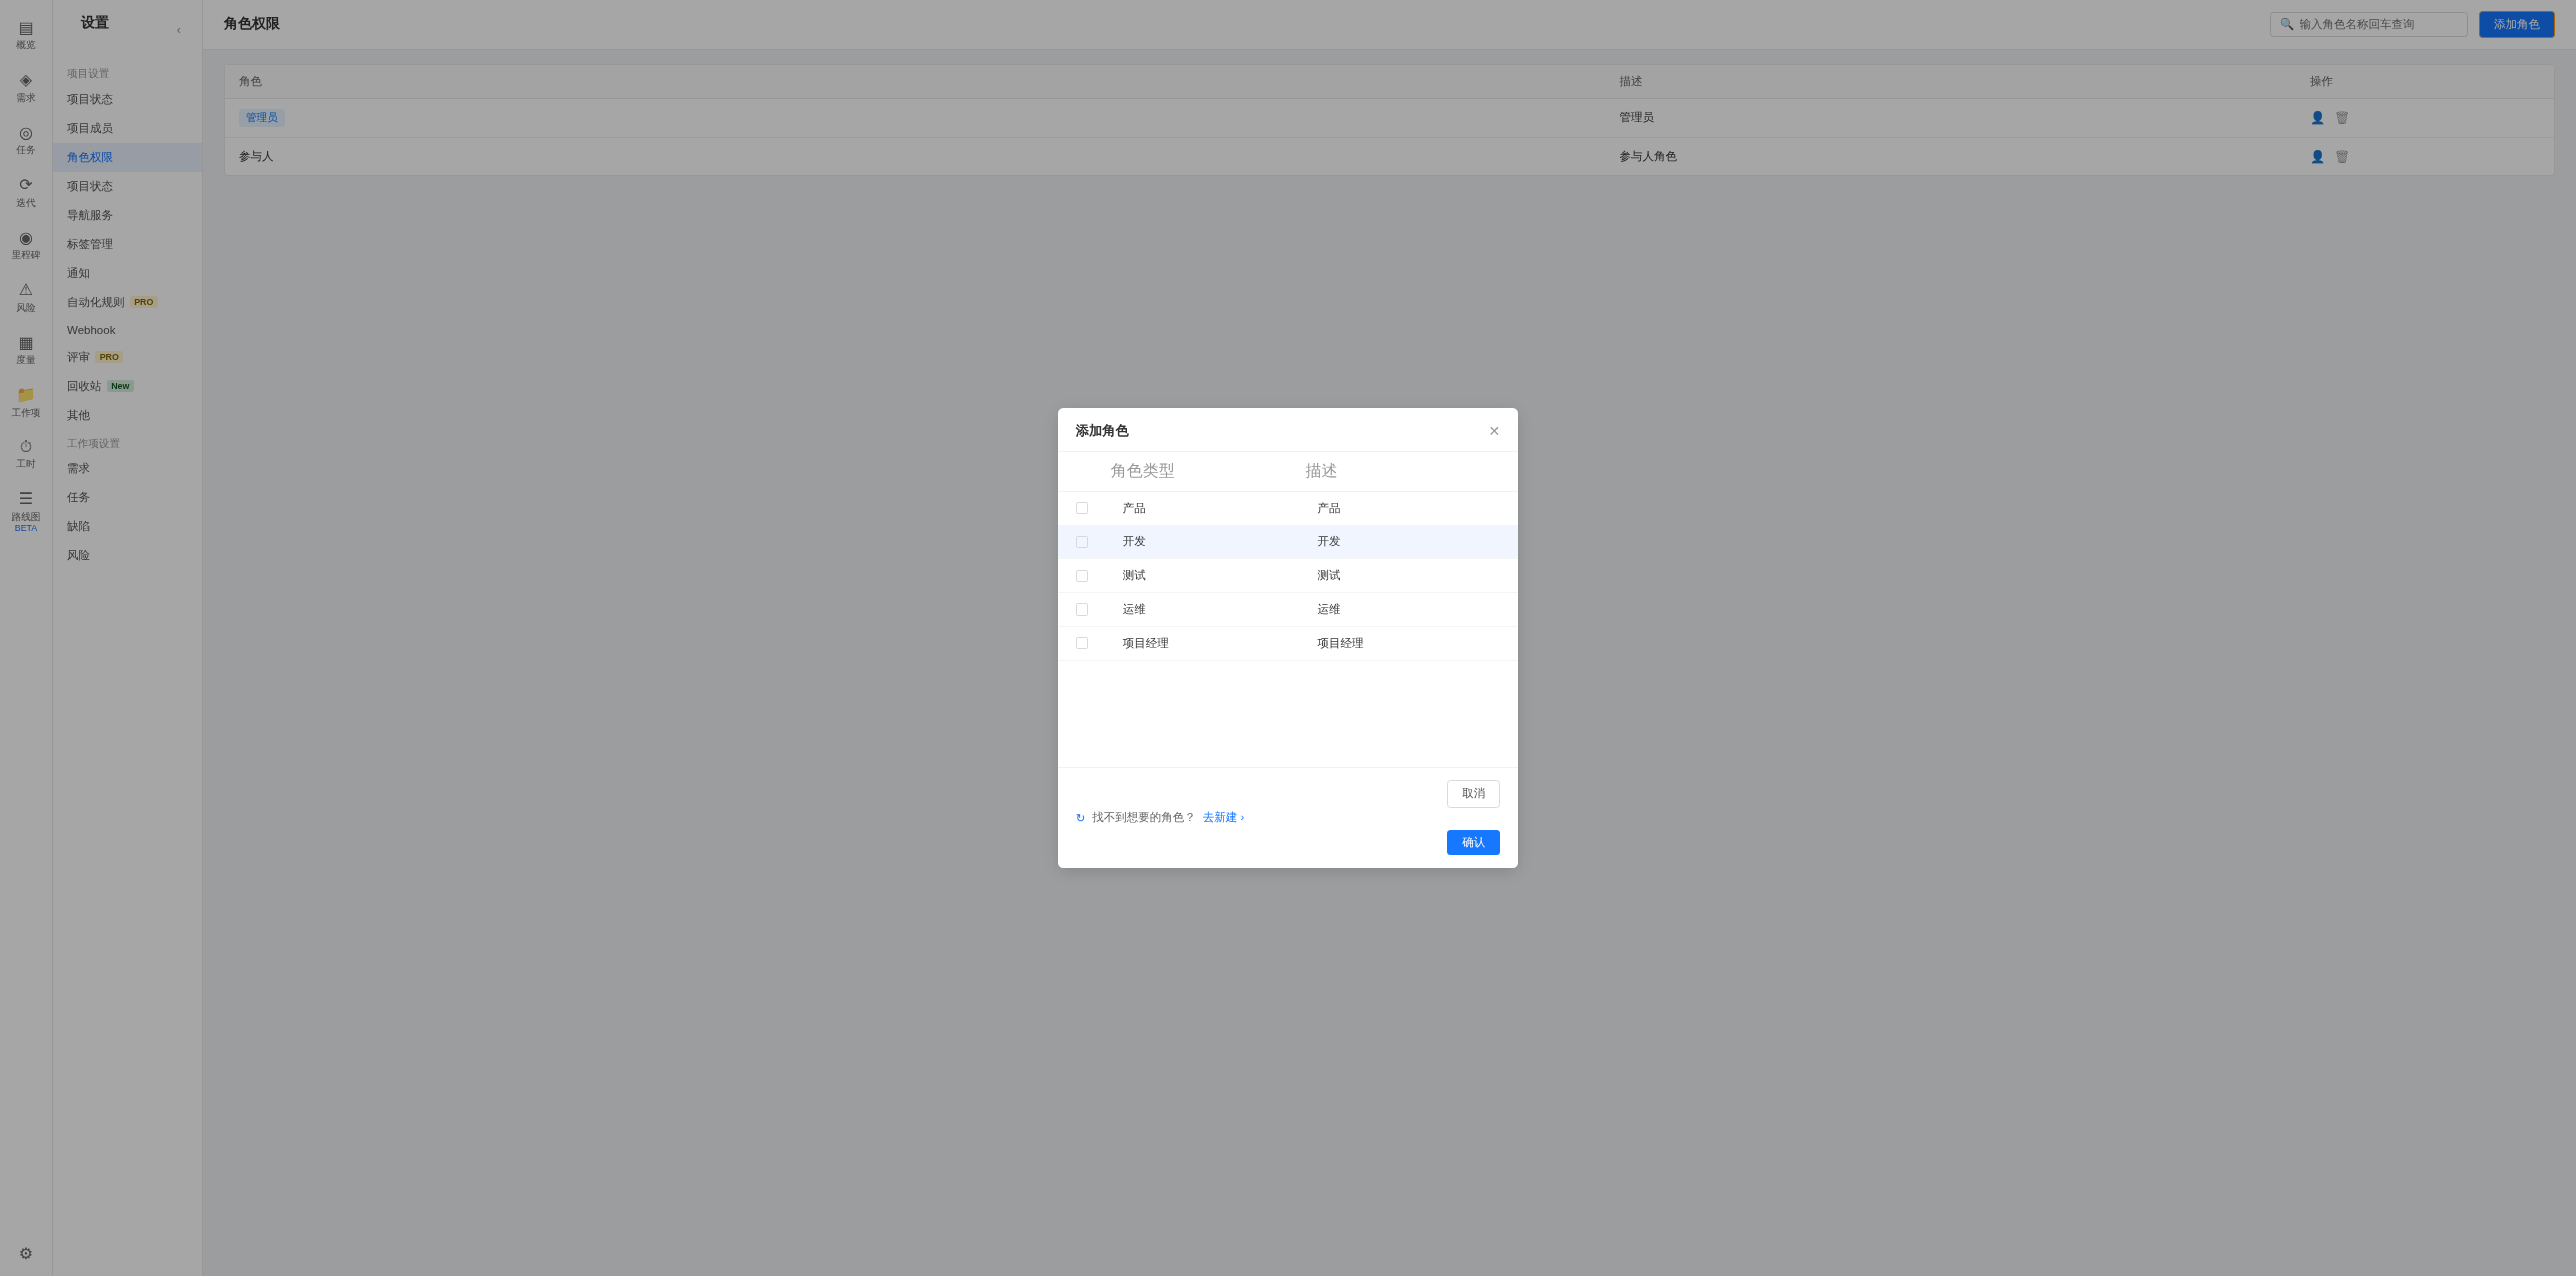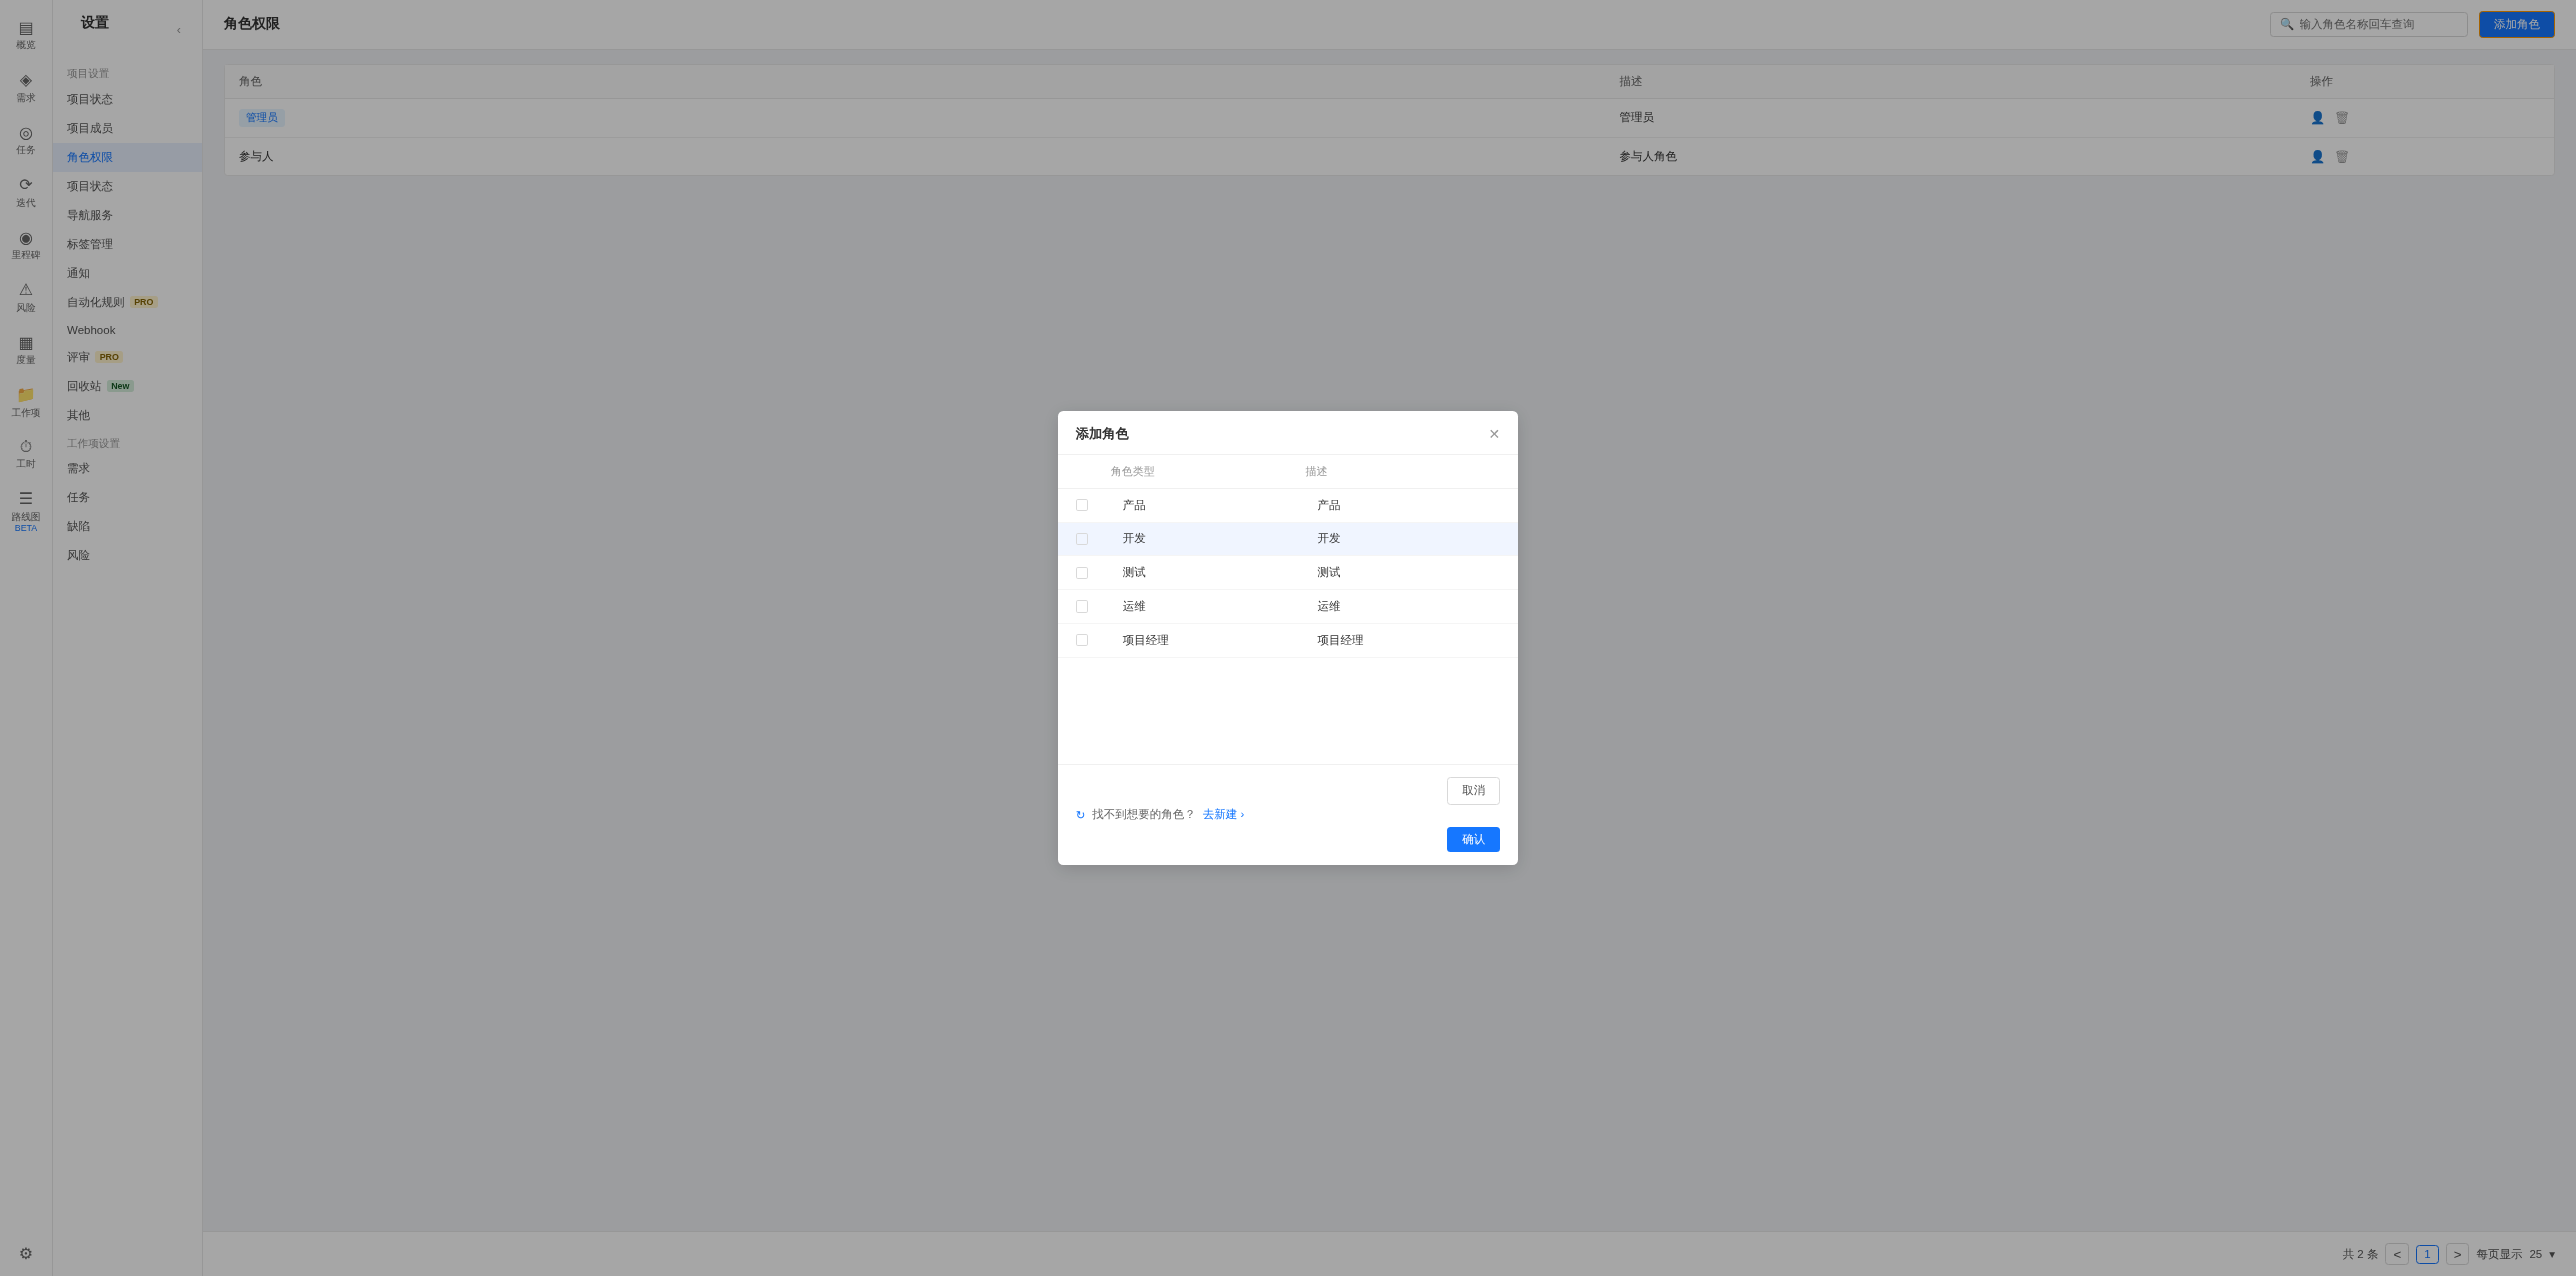--- a/index.html
+++ b/index.html
@@ -55,21 +55,21 @@
     .overlay { position: fixed; inset: 0; background: rgba(0,0,0,0.35); z-index: 100; display: flex; align-items: center; justify-content: center; }
 
     
     .modal { background: #fff; border-radius: 5.3px; width: 460px; box-shadow: 0 3.5px 17.7px rgba(0,0,0,0.15); overflow: hidden; }
     .modal-header { padding: 14px 17.7px 10.6px; display: flex; align-items: center; justify-content: space-between; border-bottom: 0.9px solid #f0f0f0; }
     .modal-title { font-size: 13.3px; font-weight: 600; color: #333; }
     .modal-close { cursor: pointer; color: #999; font-size: 14px; }
     .modal-body { padding: 0; }
 
     
-    .role-list-header { display: grid; grid-template-columns: 35px 1fr 1fr; padding: 8.9px 17.7px; border-bottom: 0.9px solid #f0f0f0; color: #999; font-size: 11px; }
+    .role-list-header { display: grid; grid-template-columns: 35px 1fr 1fr; padding: 8.9px 17.7px; border-bottom: 0.9px solid #f0f0f0; color: #999; font-size: 16px; }
     .role-list-item { display: grid; grid-template-columns: 35px 1fr 1fr; padding: 8.9px 17.7px; border-bottom: 0.9px solid #f5f5f5; align-items: center; cursor: pointer; gap: 12px; }
     .role-list-item.highlighted { background: #f0f5ff; }
     .role-list-item:last-child { border-bottom: none; }
     .role-checkbox { width: 12.4px; height: 12.4px; border: 0.9px solid #d9d9d9; border-radius: 1.8px; display: flex; align-items: center; justify-content: center; }
 
     
     .modal-footer { padding: 12.4px 17.7px; display: flex; align-items: center; justify-content: space-between; border-top: 0.9px solid #f0f0f0; }
     .footer-left { display: flex; align-items: center; gap: 7px; color: #666; font-size: 11.5px; }
     .footer-left .refresh-icon { color: #1677ff; cursor: pointer; }
     .footer-left .create-link { color: #1677ff; cursor: pointer; }
@@ -230,29 +230,20 @@
           <div></div>
           <div>参与人角色</div>
           <div class="row-actions">
             <span title="编辑">👤</span>
             <span title="删除">🗑</span>
           </div>
         </div>
       </div>
     </div>
 
-    <div class="pagination">
-      <span>共 2 条</span>
-      <button class="pagination-btn">&lt;</button>
-      <span class="pagination-current">1</span>
-      <button class="pagination-btn">&gt;</button>
-      <span>每页显示</span>
-      <span>25</span>
-      <span>▾</span>
-    </div>
   </div>
 </div>
 
 <div class="overlay">
   <div class="modal">
     <div class="modal-header">
       <span class="modal-title">添加角色</span>
       <span class="modal-close">✕</span>
     </div>
     <div class="modal-body">

